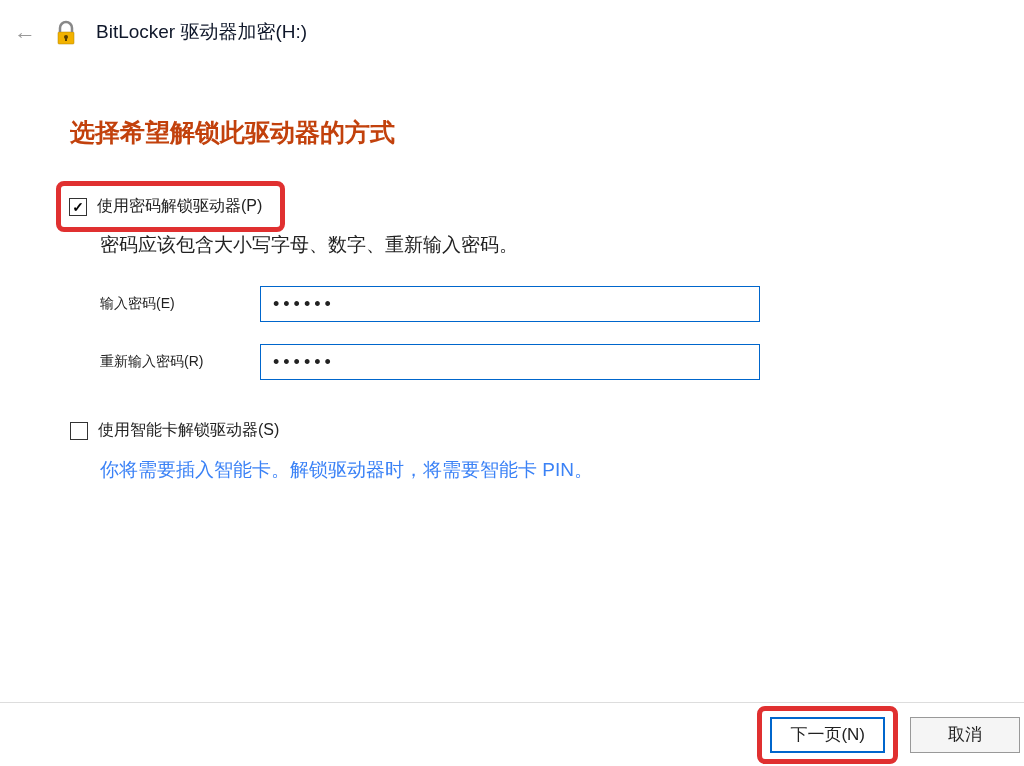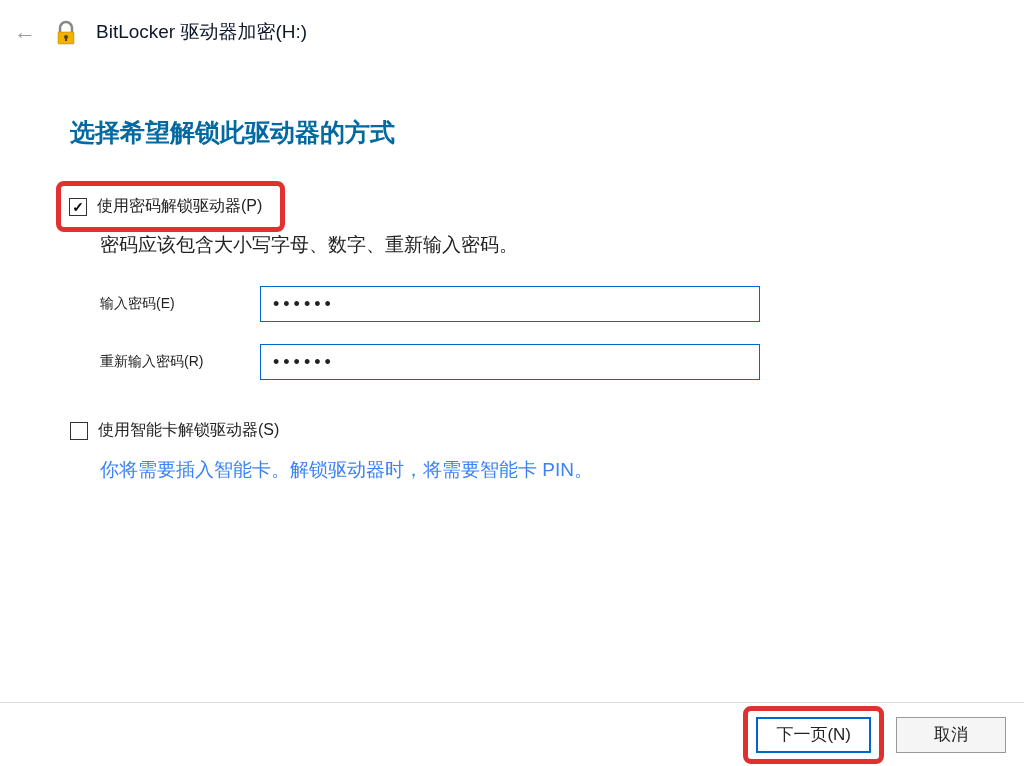--- a/index.html
+++ b/index.html
@@ -34,21 +34,21 @@
     }
     .window-title {
       font-size: 19px;
       color: #0f172a;
     }
     .content {
       padding: 60px 70px 0 70px;
     }
     .heading {
       font-size: 25px;
-      color: #0369a1;
+      color: #c2410c;
       margin-bottom: 32px;
     }
     .option-block {
       margin-bottom: 18px;
     }
     .checkbox-row {
       display: flex;
       align-items: center;
       gap: 10px;
       margin-bottom: 16px;
@@ -125,21 +125,21 @@
       position: absolute;
       bottom: 0;
       left: 0;
       right: 0;
       height: 64px;
       border-top: 1px solid #ddd;
       display: flex;
       align-items: center;
       justify-content: flex-end;
       gap: 12px;
-      padding-right: 18px;
+      padding-right: 4px;
       background: #fff;
     }
     .btn {
       min-width: 110px;
       height: 36px;
       border: 1px solid #999;
       background: #f5f5f5;
       font-size: 17px;
       color: #222;
       cursor: pointer;

